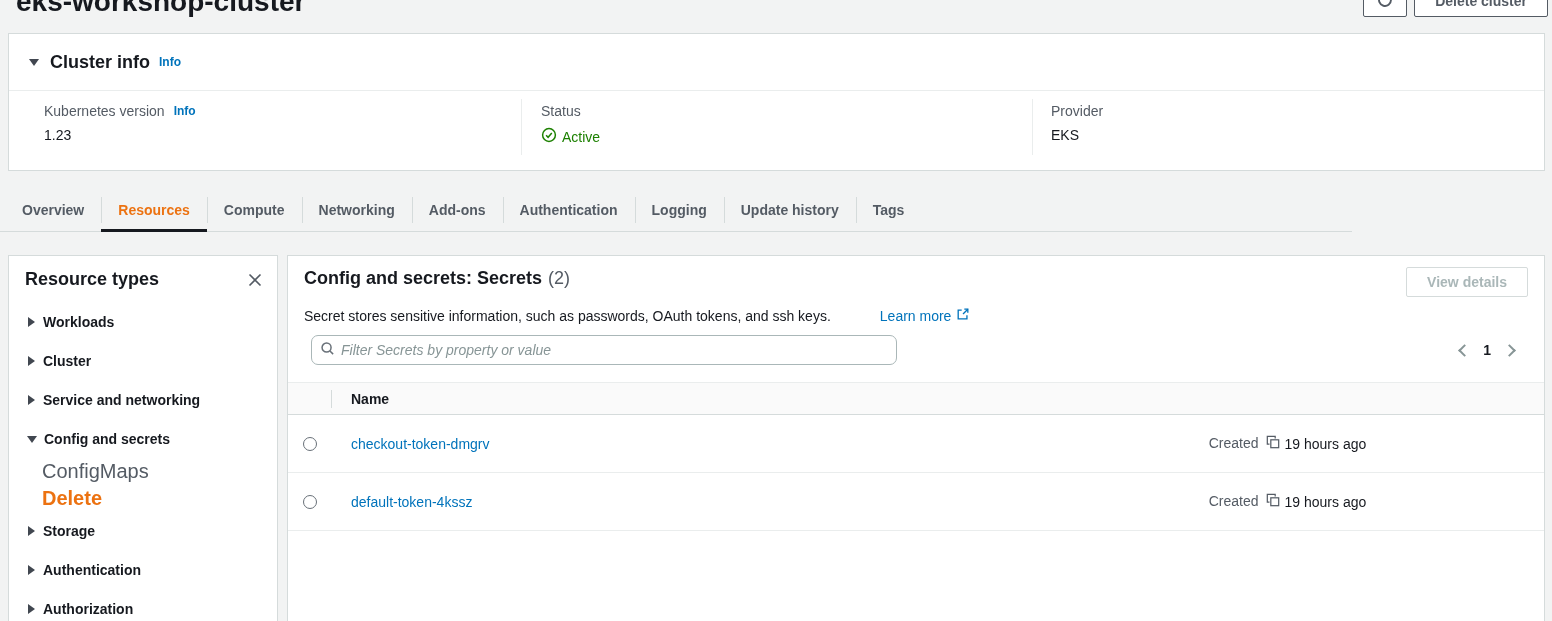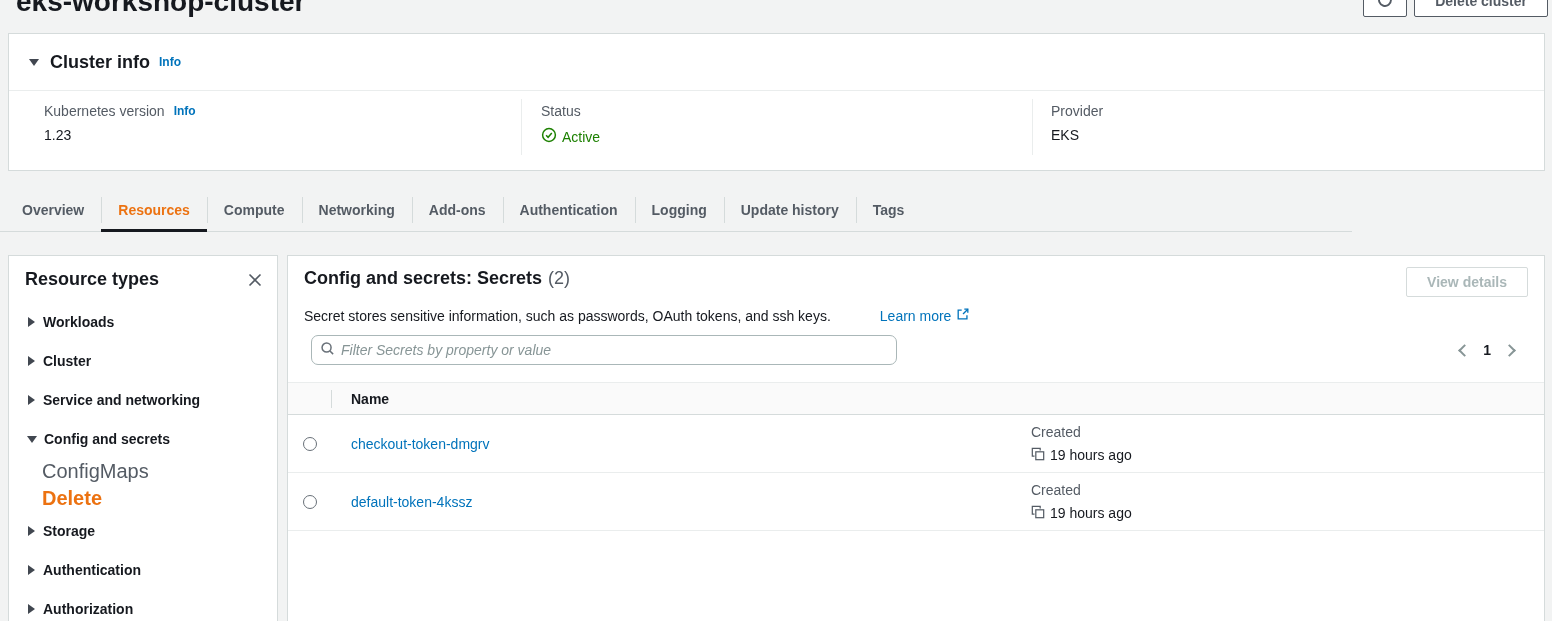--- a/index.html
+++ b/index.html
@@ -127,21 +127,21 @@
 
   .table { margin-top:17px; font-size:14px; }
   .thead { height:33px; background:#fafafa; border-top:1px solid #eaeded; border-bottom:1px solid #d5dbdb; display:flex; align-items:center; font-weight:bold; color:#16191f; }
   .col-select { width:43px; flex:none; display:flex; justify-content:center; }
   .col-name { width:680px; flex:none; position:relative; padding-left:20px; }
   .col-age  { flex:1; position:relative; padding-left:20px; }
   .vline { position:absolute; left:0; top:50%; transform:translateY(-50%); width:1px; height:18px; background:#d5dbdb; }
   .trow { height:58px; border-bottom:1px solid #eaeded; display:flex; align-items:center; }
   .radio { width:14px; height:14px; border:1px solid #687078; border-radius:50%; background:#fff; cursor:pointer; }
   .cell-link { color:#0073bb; text-decoration:none; cursor:pointer; }
-  .age-cell { display:flex; flex-direction:column; justify-content:center; gap:7px; }
+  .age-cell { display:flex; flex-direction:row; justify-content:center; gap:7px; }
   .age-label { color:#545b64; }
   .age-value { display:flex; align-items:center; color:#16191f; }
   .age-value svg { margin-right:5px; }
 </style>
 </head>
 <body>
 
 <div class="page">
 
   <h1 class="page-title">eks-workshop-cluster</h1>

